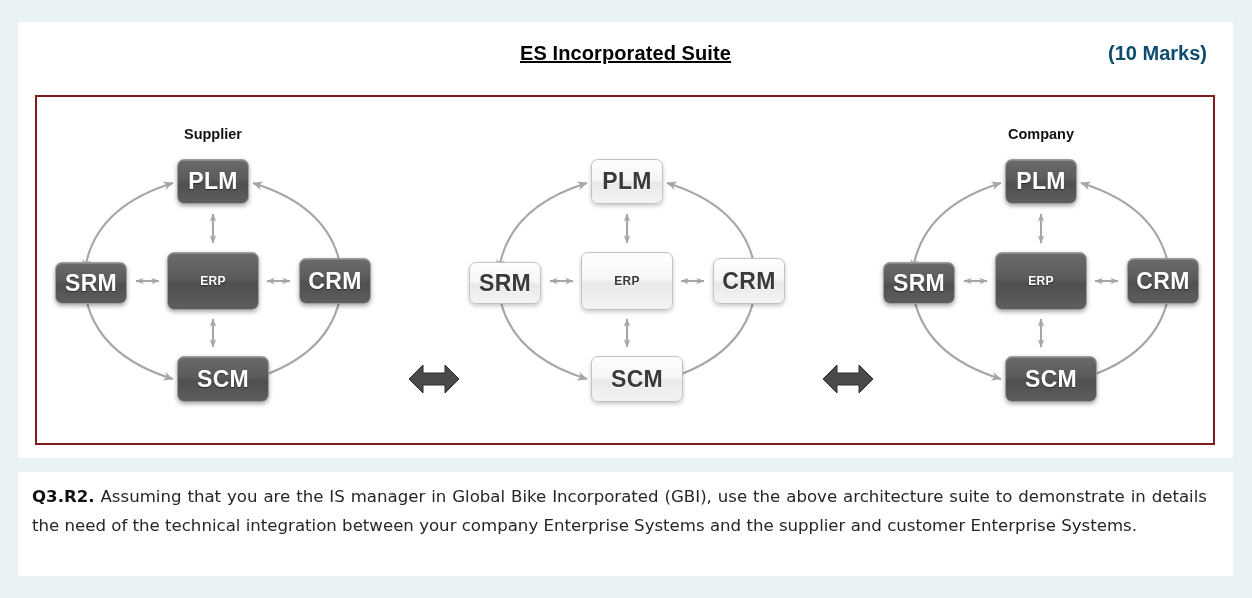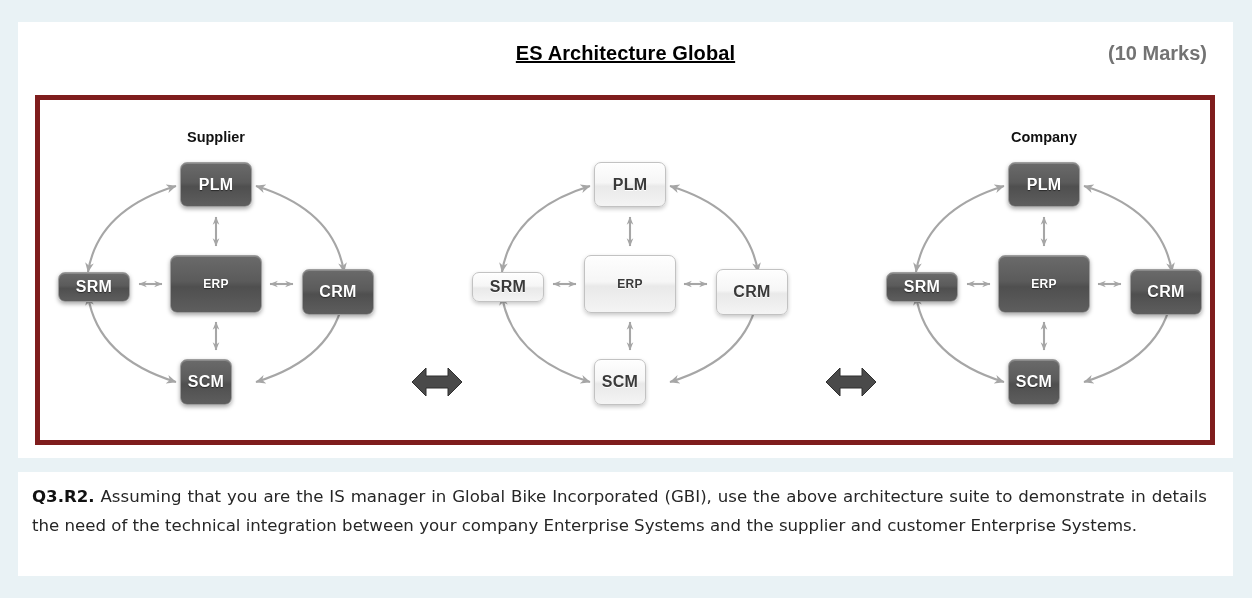--- a/index.html
+++ b/index.html
@@ -27,43 +27,43 @@
     position:absolute;left:18px;top:22px;width:1215px;height:62px;
   }
   .hdr-title{
     position:absolute;left:0;top:20px;width:1215px;text-align:center;
     font-size:20px;font-weight:bold;color:#000;
     text-decoration:underline;
     letter-spacing:.1px;
   }
   .hdr-marks{
     position:absolute;right:26px;top:20px;
-    font-size:20px;font-weight:bold;color:#737373;
+    font-size:20px;font-weight:bold;color:#0c4a6e;
   }
 
   
   .frame{
     position:absolute;left:35px;top:95px;width:1180px;height:350px;
-    border:5px solid #7f1d1d;background:#fff;box-sizing:border-box;
+    border:2px solid #7f1d1d;background:#fff;box-sizing:border-box;
   }
   .diagram{position:absolute;left:0;top:0;width:1180px;height:350px;}
 
   
   .cluster{position:absolute;top:0;width:352px;height:350px;}
   .cluster .c-label{
     position:absolute;top:29px;left:0;width:352px;text-align:center;
     font-size:14.5px;font-weight:bold;color:#111;
   }
 
   
   .node{
     position:absolute;
     display:flex;align-items:center;justify-content:center;
     border-radius:7px;
-    font-size:16px;font-weight:bold;
+    font-size:23px;font-weight:bold;
     box-sizing:border-box;
     letter-spacing:.3px;
   }
   
   .node.dark{
     background:linear-gradient(180deg,#6a6a6a 0%,#5b5b5b 45%,#4f4f4f 55%,#5e5e5e 100%);
     border:1.6px solid #9d9d9d;
     color:#ffffff;
     box-shadow:0 2px 4px rgba(0,0,0,.34), inset 0 1px 0 rgba(255,255,255,.22);
     text-shadow:0 1px 1px rgba(0,0,0,.5);
@@ -73,23 +73,23 @@
     background:linear-gradient(180deg,#fefefe 0%,#f6f6f6 46%,#e9e9e9 54%,#f4f4f4 100%);
     border:1.4px solid #c2c2c2;
     color:#3a3a3a;
     box-shadow:0 2px 4px rgba(0,0,0,.22), inset 0 1px 0 #ffffff;
     text-shadow:0 1px 0 #ffffff;
   }
   .node.erp{font-size:12px;}
 
   
   .n-plm{left:140px;top:62px;width:72px;height:45px;}
-  .n-srm{left:18px;top:172px;width:72px;height:30px;}
-  .n-crm{left:262px;top:161px;width:72px;height:46px;margin-top:8px;}
-  .n-scm{left:140px;top:259px;width:52px;height:46px;}
+  .n-srm{left:18px;top:165px;width:72px;height:42px;}
+  .n-crm{left:262px;top:161px;width:72px;height:46px;}
+  .n-scm{left:140px;top:259px;width:92px;height:46px;}
   .n-erp{left:130px;top:155px;width:92px;height:58px;}
 
   
   .arrows{position:absolute;left:0;top:0;width:352px;height:350px;overflow:visible;}
 
   
   .big-arrow{position:absolute;top:262px;width:52px;height:40px;}
 
   
   .qblock{
@@ -106,21 +106,21 @@
 </style>
 </head>
 <body>
 
 <div class="page">
 
   <div class="panel-top"></div>
   <div class="panel-bottom"></div>
 
   <div class="hdr">
-    <div class="hdr-title">ES Architecture Global</div>
+    <div class="hdr-title">ES Incorporated Suite</div>
     <div class="hdr-marks">(10 Marks)</div>
   </div>
 
   <div class="frame">
     <div class="diagram">
 
       <svg width="0" height="0" style="position:absolute">
         <defs>
           <marker id="ahL" viewBox="0 0 10 10" refX="8.5" refY="5" markerWidth="5.2" markerHeight="5.2" orient="auto-start-reverse">
             <path d="M0,1 L9,5 L0,9 L2.6,5 z" fill="#a6a6a6"></path>

